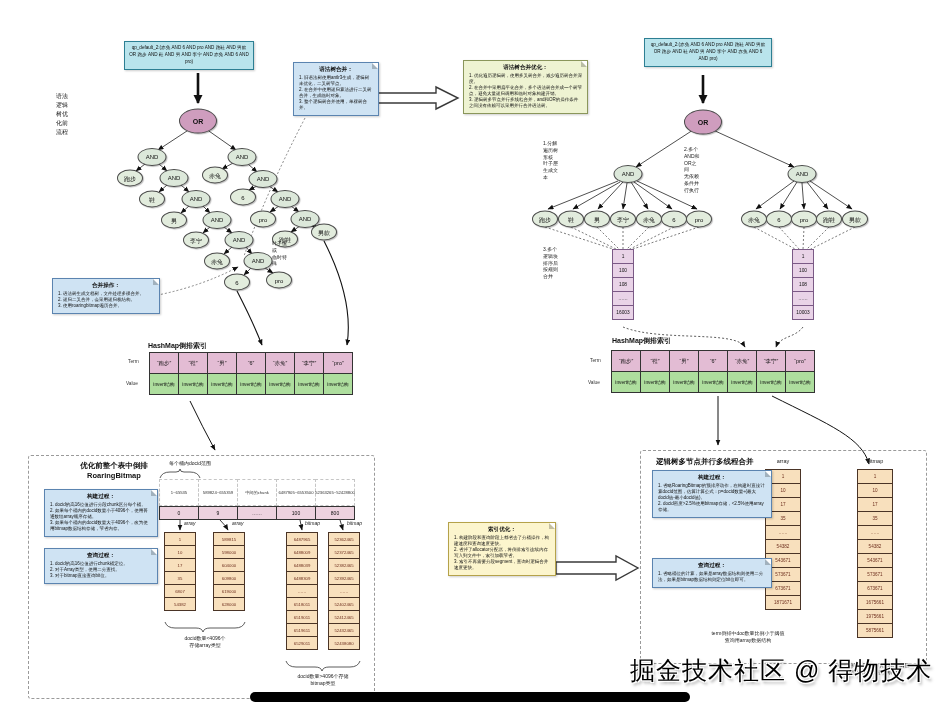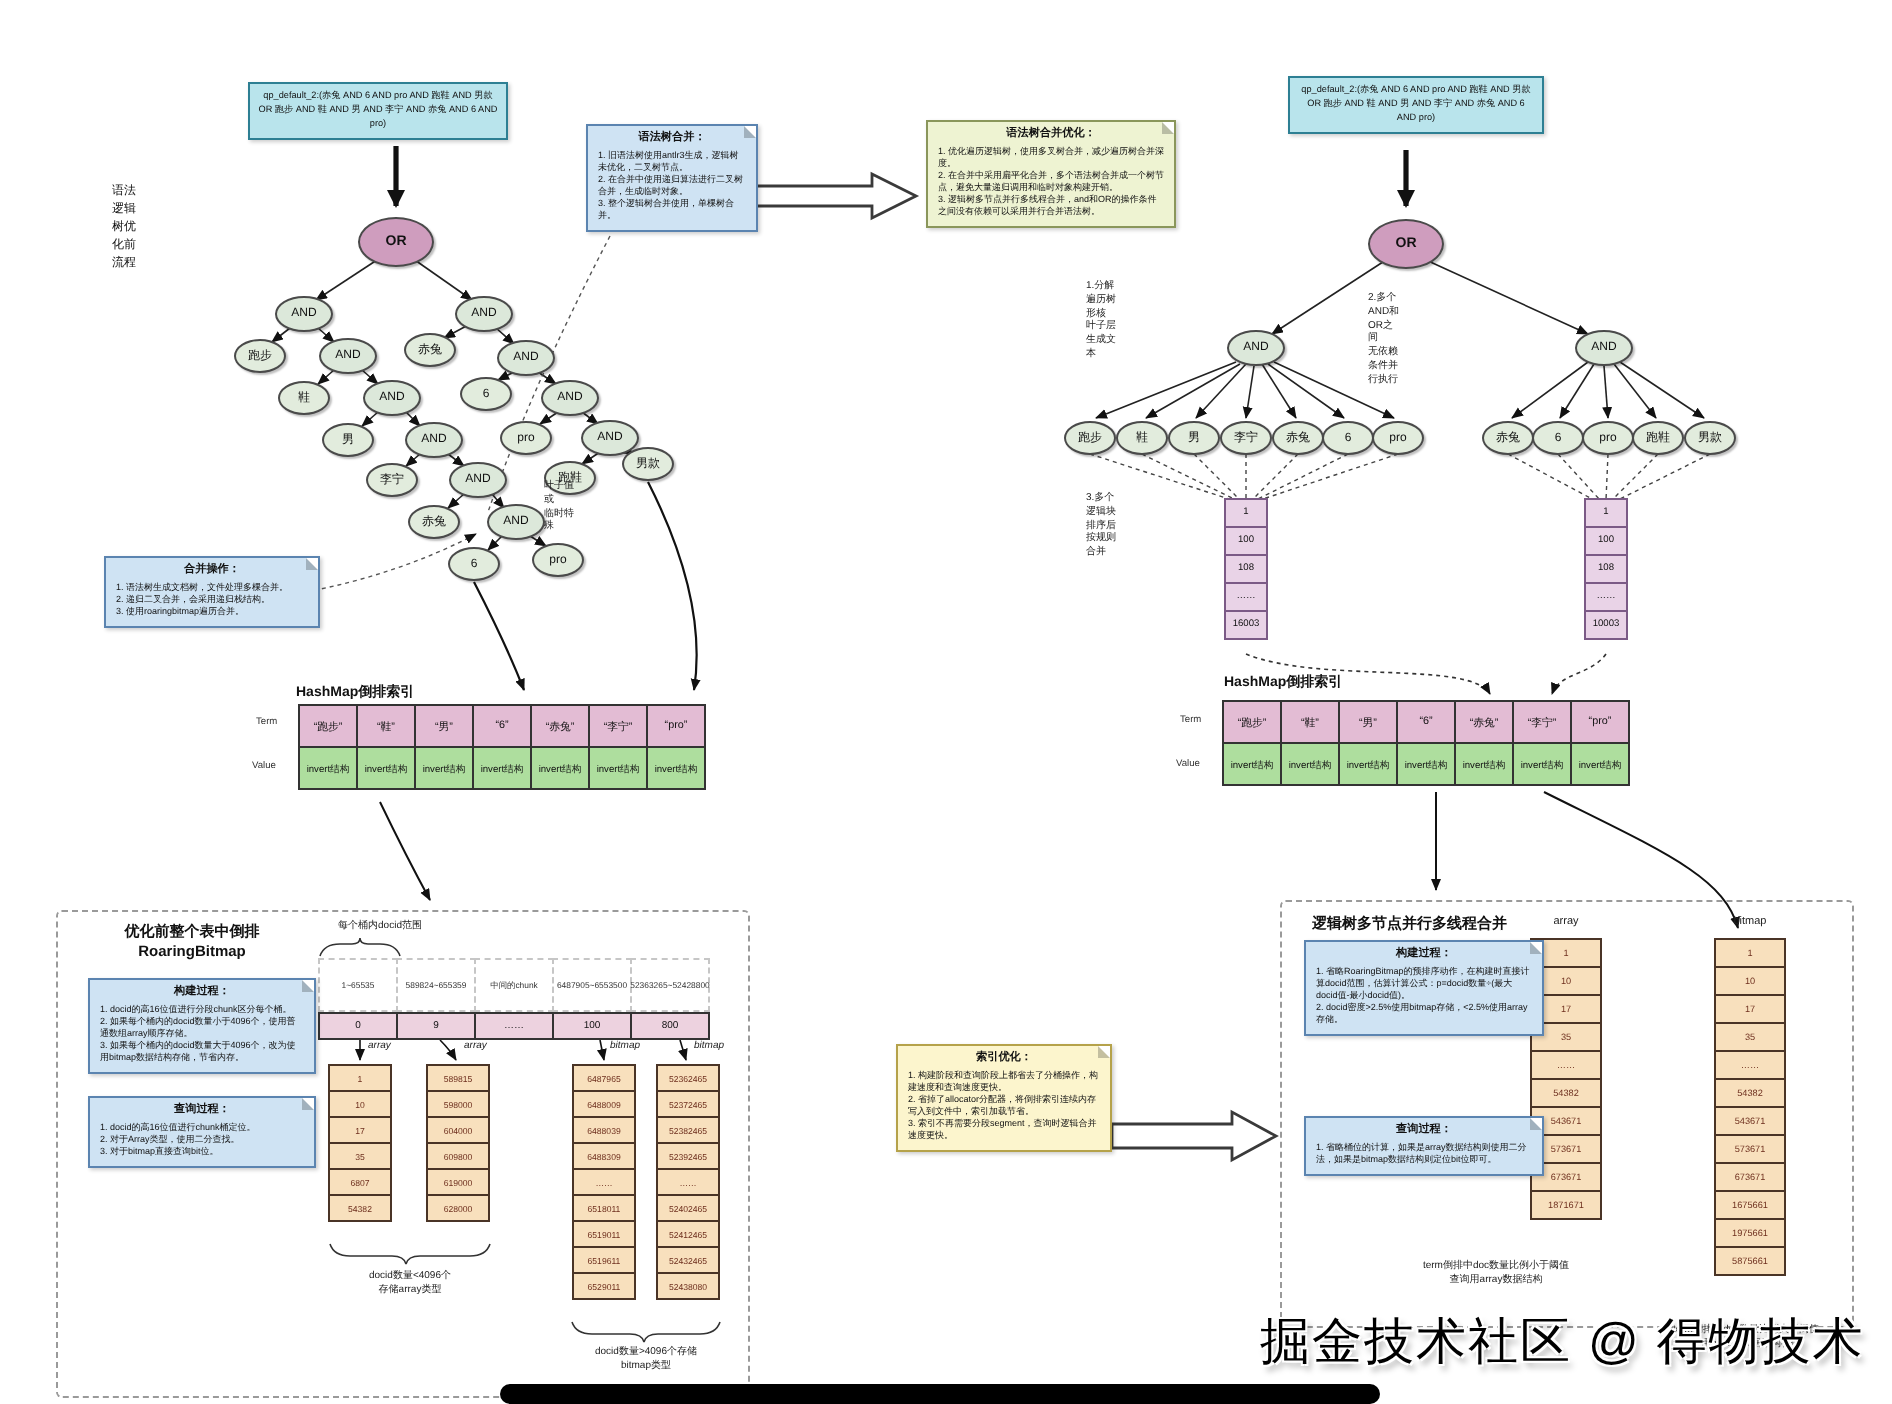--- a/index.html
+++ b/index.html
@@ -433,21 +433,21 @@
         <div class="tcell">invert结构</div>
         <div class="tcell">invert结构</div>
         <div class="tcell">invert结构</div>
         <div class="tcell">invert结构</div>
         <div class="tcell">invert结构</div>
         <div class="tcell">invert结构</div>
       </div>
   </div>
 
   <div class="dashbox" style="left:28px;top:455px;width:345px;height:242px"></div>
-  <div class="boxtitle" style="left:40px;top:461px;width:112px;font-size:7.5px">
+  <div class="boxtitle" style="left:58px;top:461px;width:112px;font-size:7.5px">
     <div>优化前整个表中倒排</div>
     <div>RoaringBitmap</div>
   </div>
 
   <div class="note" style="left:44px;top:489px;width:102px">
     <div class="nt">构建过程：</div>
     <div>
         <div class="nl">1. docid的高16位值进行分段chunk区分每个桶。</div>
         <div class="nl">2. 如果每个桶内的docid数量小于4096个，使用普通数组array顺序存储。</div>
         <div class="nl">3. 如果每个桶内的docid数量大于4096个，改为使用bitmap数据结构存储，节省内存。</div>

